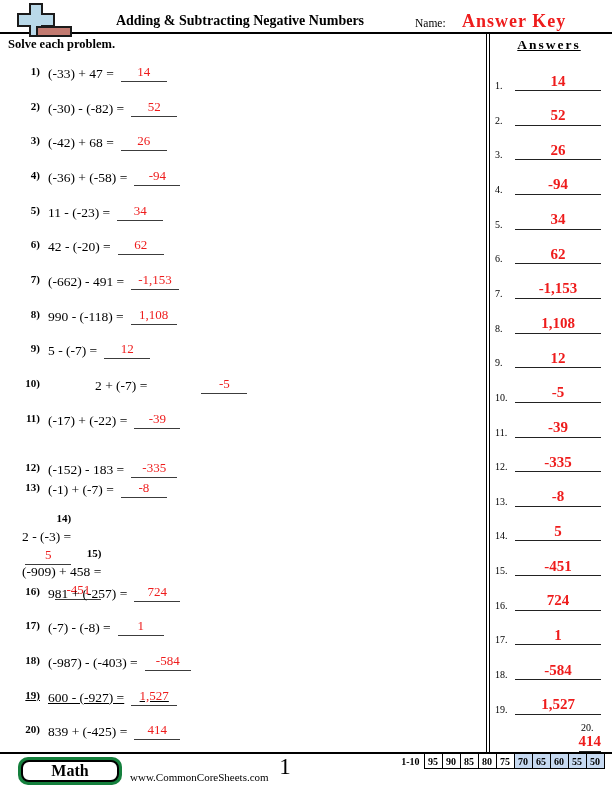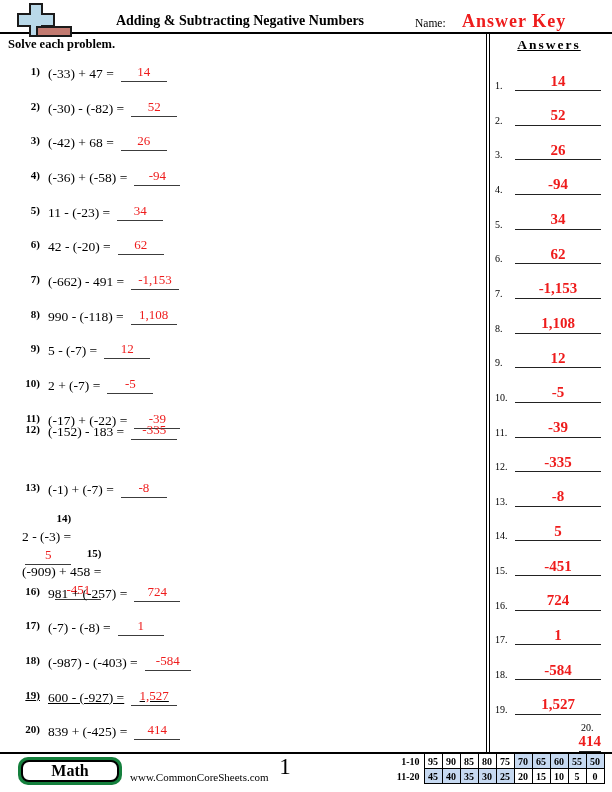--- a/index.html
+++ b/index.html
@@ -116,31 +116,31 @@
     <div class="p-row" style="top: 304.55px;">
       <span class="p-num">8)</span>
       <span class="p-expr">990 - (-118) =</span>
       <span class="p-line"><span class="p-ans">1,108</span></span>
     </div>
     <div class="p-row" style="top: 339.2px;">
       <span class="p-num">9)</span>
       <span class="p-expr">5 - (-7) =</span>
       <span class="p-line"><span class="p-ans">12</span></span>
     </div>
-    <div class="p-row" style="top: 373.85px;">
+    <div class="p-row" style="top: 373.85px; gap: 47px;">
       <span class="p-num">10)</span>
       <span class="p-expr">2 + (-7) =</span>
       <span class="p-line"><span class="p-ans">-5</span></span>
     </div>
     <div class="p-row" style="top: 408.5px;">
       <span class="p-num">11)</span>
       <span class="p-expr">(-17) + (-22) =</span>
       <span class="p-line"><span class="p-ans">-39</span></span>
     </div>
-    <div class="p-row" style="top: 420px;">
+    <div class="p-row" style="top: 458px;">
       <span class="p-num">12)</span>
       <span class="p-expr">(-152) - 183 =</span>
       <span class="p-line"><span class="p-ans">-335</span></span>
     </div>
     <div class="p-row" style="top: 477.8px;">
       <span class="p-num">13)</span>
       <span class="p-expr">(-1) + (-7) =</span>
       <span class="p-line"><span class="p-ans">-8</span></span>
     </div>
     <div class="p-row" style="top: 512.45px; flex-direction: column;">
@@ -284,28 +284,15 @@
           <td class="cell">90</td>
           <td class="cell">85</td>
           <td class="cell">80</td>
           <td class="cell">75</td>
           <td class="cell shaded">70</td>
           <td class="cell shaded">65</td>
           <td class="cell shaded">60</td>
           <td class="cell shaded">55</td>
           <td class="cell shaded">50</td>
         </tr>
-        <tr>
-          <td class="lbl">11-20</td>
-          <td class="cell shaded">45</td>
-          <td class="cell shaded">40</td>
-          <td class="cell shaded">35</td>
-          <td class="cell shaded">30</td>
-          <td class="cell shaded">25</td>
-          <td class="cell">20</td>
-          <td class="cell">15</td>
-          <td class="cell">10</td>
-          <td class="cell">5</td>
-          <td class="cell">0</td>
-        </tr>
       </tbody>
   </table>
 </div>
 
 </body></html>

